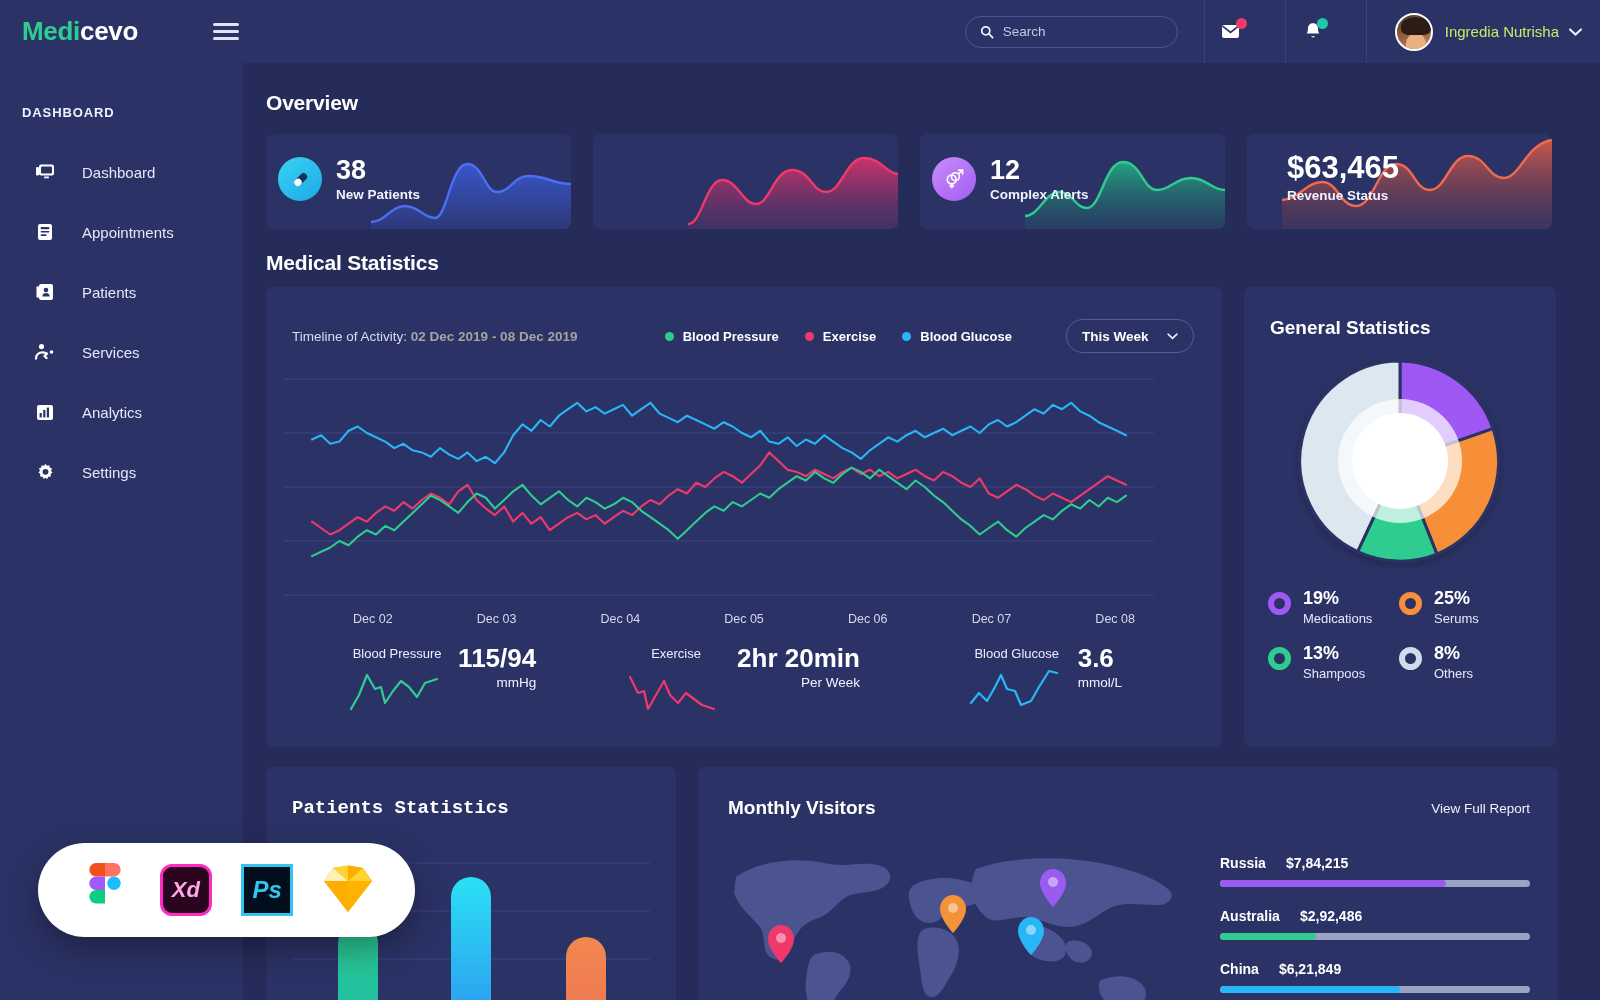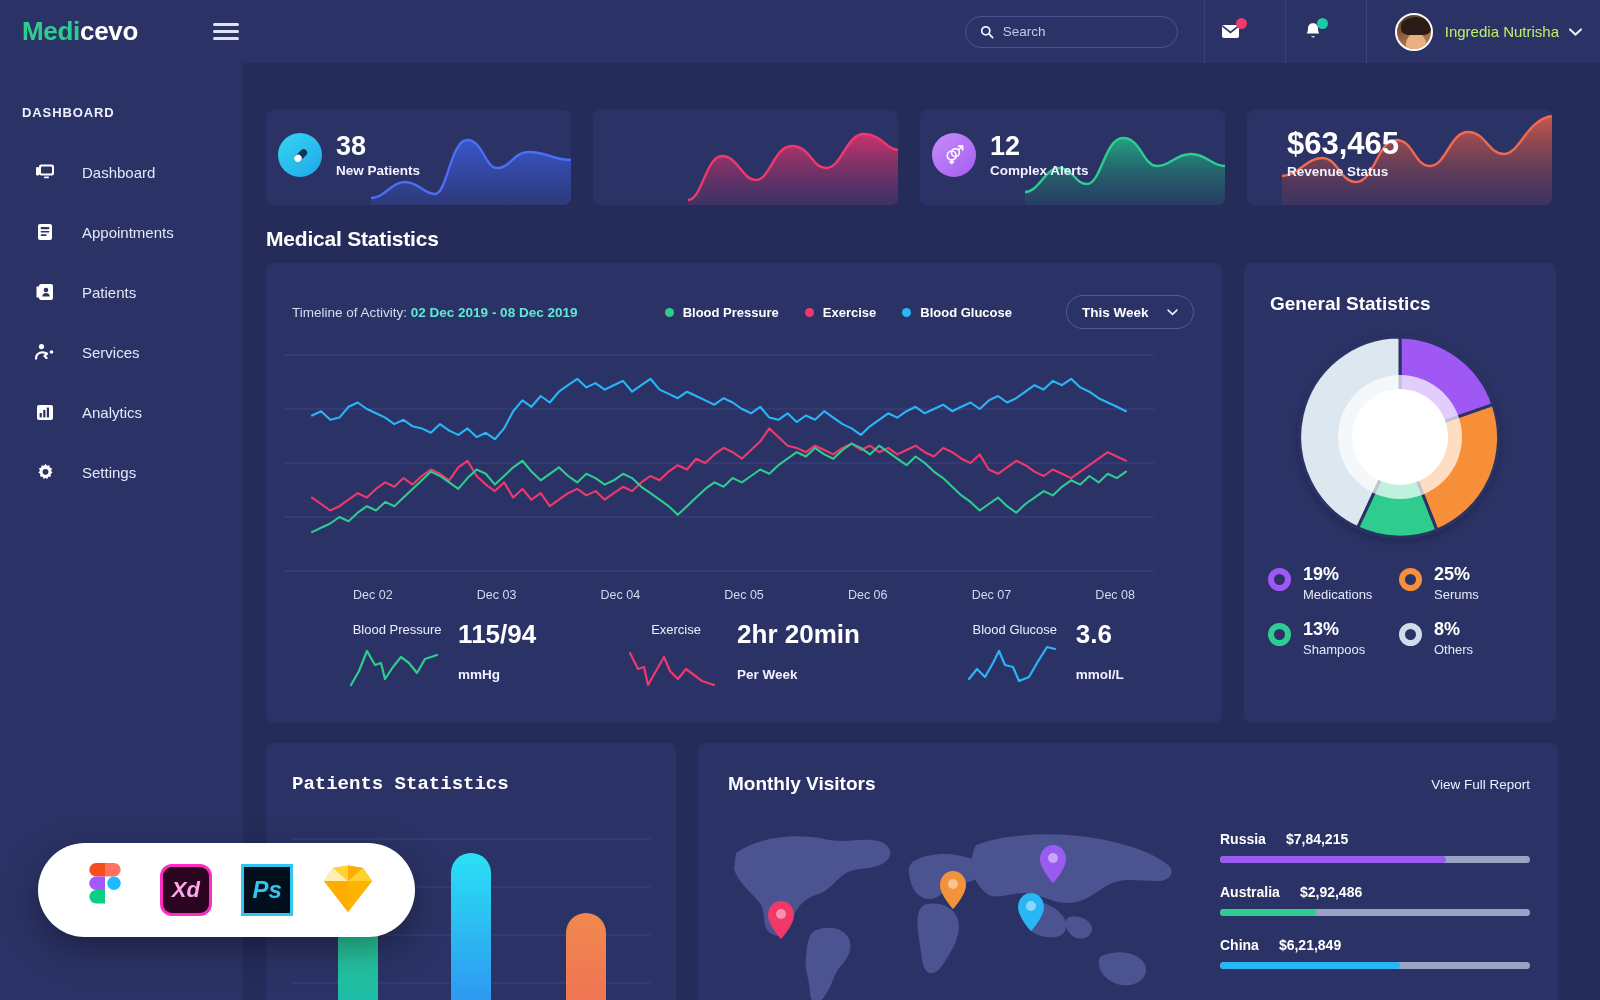--- a/index.html
+++ b/index.html
@@ -78,39 +78,39 @@
   .stat .sub { font-size:13.5px; font-weight:bold; margin-top:3px; color:#f0f2ff; }
   .stat svg.spark { position:absolute; right:0; bottom:0; }
   .stat.rev .inner { left:26px; top:18px; }
   .stat.rev .big { font-size:31px; }
 
   
   .msrow { display:flex; gap:22px; margin-top:12px; }
   .ms { width:956px; height:460px; }
   .ms-head { display:flex; align-items:center; padding:32px 28px 0 26px; }
   .timeline { font-size:13.5px; color:#d8dcf2; }
-  .timeline b { color:#5eead4; }
+  .timeline b { color:#a3a3a3; }
   .legend { margin-left:auto; display:flex; align-items:center; gap:26px; }
   .lg { display:flex; align-items:center; font-size:13px; font-weight:bold; }
   .dot { width:9px; height:9px; border-radius:50%; margin-right:9px; }
   .select {
     margin-left:28px; width:128px; height:34px; border:1px solid #545c95; border-radius:17px;
     display:flex; align-items:center; justify-content:space-between; padding:0 15px;
     font-size:13.5px; font-weight:bold; cursor:pointer;
   }
   .chart-wrap { position:relative; margin-top:18px; }
   .xlabels { display:flex; padding:0 45px 0 45px; margin-top:5px; }
   .xlabels span { flex:1; text-align:center; font-size:12.5px; color:#d4d8ee; }
   .metrics { display:flex; margin-top:18px; padding:0 26px; }
   .metric { flex:1; display:flex; align-items:flex-start; justify-content:center; }
   .metric .lbl { font-size:13px; color:#eceefc; margin-top:2px; }
   .metric .mini { margin-top:4px; }
   .metric .val { margin-left:13px; }
   .metric .num { font-size:26px; font-weight:bold; line-height:1.1; }
-  .metric .unit { font-size:13.5px; font-weight:bold; margin-top:18px; color:#f0f2ff; }
+  .metric .unit { font-size:13.5px; font-weight:normal; margin-top:2px; color:#f0f2ff;text-align:right; }
   .metcol { display:flex; flex-direction:column; align-items:center; }
 
   
   .gs { width:312px; height:460px; }
   .gs h2 { margin:30px 0 0 26px; font-size:19px; font-weight:bold; }
   .donut-wrap { display:flex; justify-content:center; margin-top:14px; }
   .gslegend { display:flex; flex-wrap:wrap; padding:20px 26px 0 24px; }
   .gsitem { width:50%; display:flex; align-items:flex-start; margin-bottom:18px; }
   .ring { width:23px; height:23px; border-radius:50%; border:6px solid; flex:none; margin-top:3px; }
   .gstxt { margin-left:12px; }
@@ -263,20 +263,21 @@
             <path fill="#ffffff" d="M10 0.8l1.5 2.1 2.5-.6.5 2.5 2.4 1-1.1 2.3 1.6 2-2 1.6.3 2.6-2.6.2-1.3 2.3L10 15.6l-1.8 1.2-1.3-2.3-2.6-.2.3-2.6-2-1.6 1.6-2L3.1 5.8l2.4-1 .5-2.5 2.5.6z"></path>
             <circle cx="10" cy="9.3" r="3.1" fill="#2b3366"></circle>
           </svg>
       </span>
       <span class="sb-label">Settings</span>
     </div>
   </div>
 
   <div class="main">
 
+    <div class="h1">Overview</div>
 
     <div class="stats">
 
       <div class="card stat">
         <svg class="spark" width="200" height="95" viewBox="0 0 200 95">
           <defs>
               <linearGradient id="g1" x1="0" y1="0" x2="0" y2="1">
                 <stop offset="0" stop-color="#3b5bdb" stop-opacity=".85"></stop>
                 <stop offset="1" stop-color="#3b5bdb" stop-opacity=".15"></stop>
               </linearGradient>

